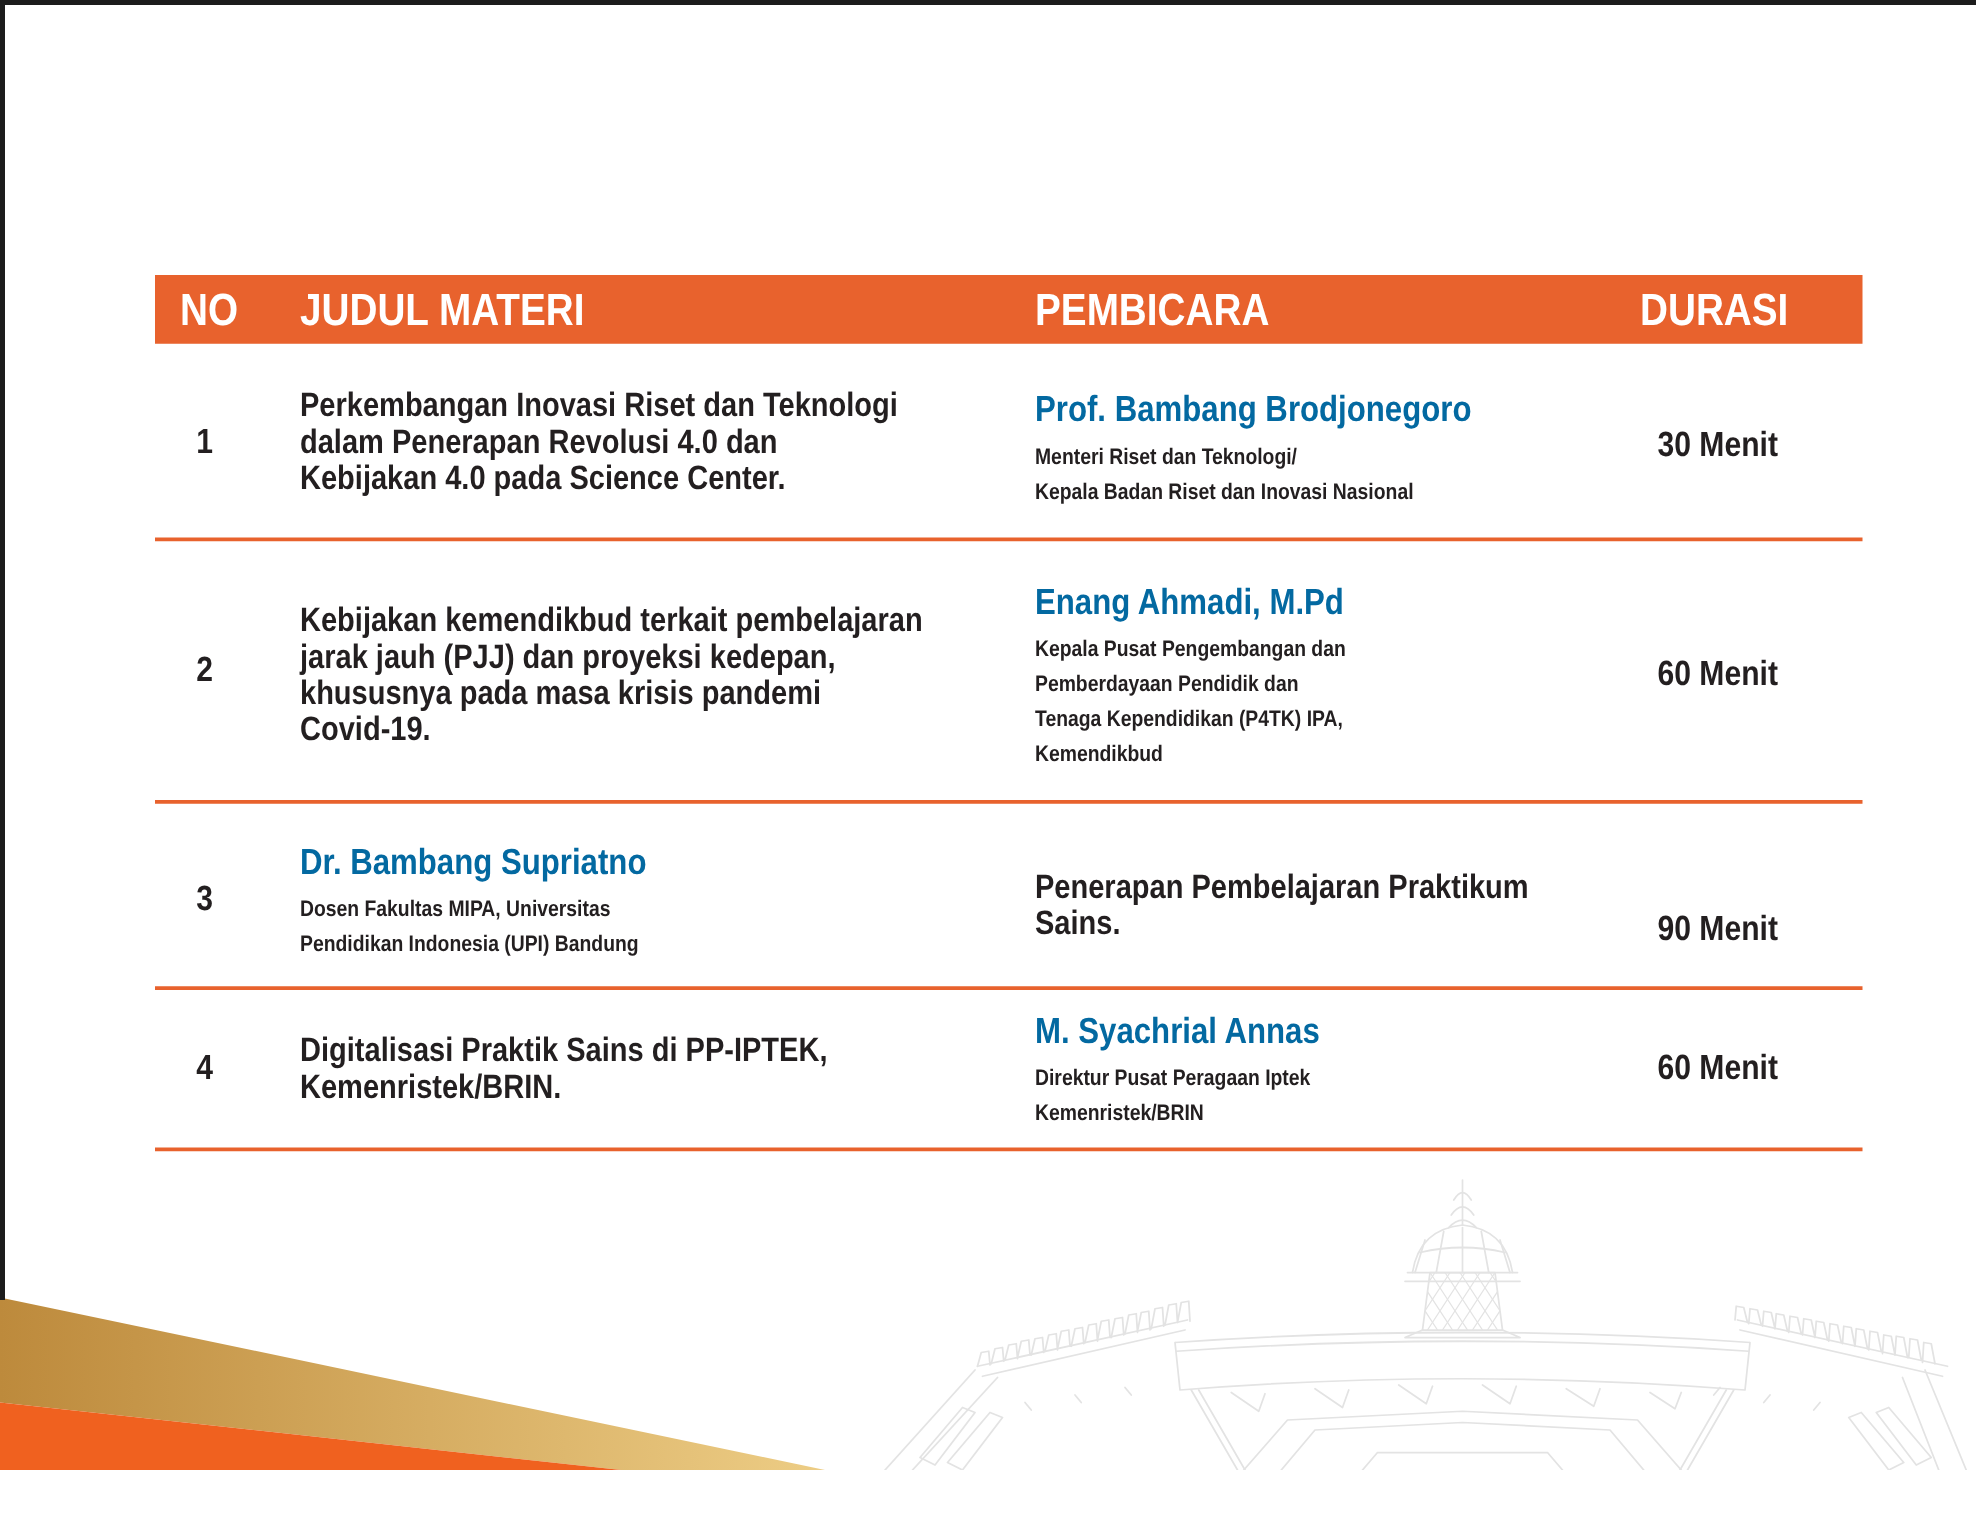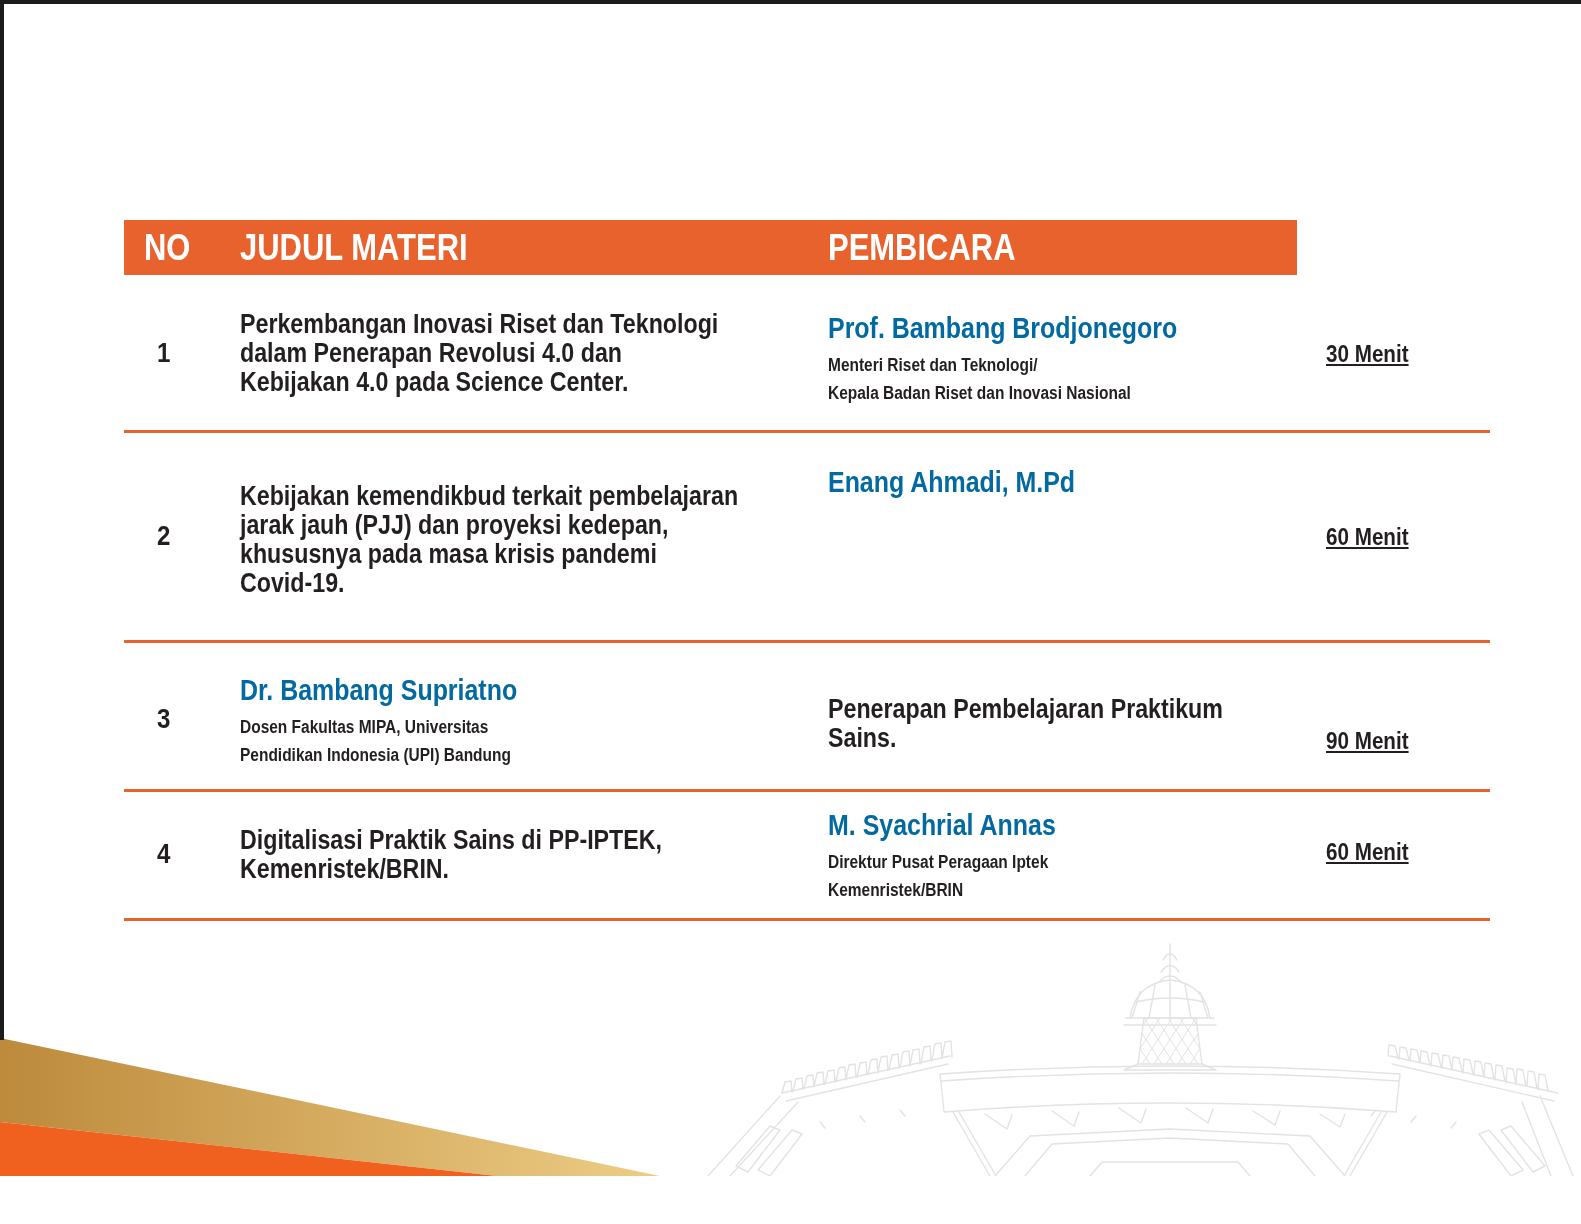--- a/index.html
+++ b/index.html
@@ -14,21 +14,21 @@
   }
   
   .top-border{position:absolute;left:0;top:0;width:1581px;height:4px;background:#1c1c1c;}
   .left-border{position:absolute;left:0;top:0;width:4px;height:1040px;background:#1c1c1c;}
 
   
   .cx{transform:scaleX(0.86);transform-origin:0 0;white-space:nowrap;}
 
   
   .header-bar{
-    position:absolute;left:124px;top:220px;width:1173px;height:55px;
+    position:absolute;left:124px;top:220px;width:1366px;height:55px;
     background:#E8622D;color:#ffffff;
     display:grid;grid-template-columns:116px 588px 484px 178px;
     align-items:center;
   }
   .hlabel{font-size:36px;letter-spacing:0px;}
   .h-no{padding-left:20px;}
 
   
   .rows{position:absolute;left:124px;top:275px;width:1366px;}
   .row{
@@ -47,21 +47,21 @@
 
   .title{font-size:27px;line-height:29px;}
   .r1 .title{padding-top:35px;} .r2 .title{padding-top:49px;}
   .r3 .title{padding-top:52px;} .r4 .title{padding-top:34px;}
 
   .sp-name{font-size:29px;line-height:30px;color:#0369a1;}
   .sp-role{font-size:18px;line-height:28px;margin-top:8px;}
   .r1 .speaker{padding-top:38px;} .r2 .speaker{padding-top:34px;}
   .r3 .speaker{padding-top:32px;} .r4 .speaker{padding-top:18px;}
 
-  .dur{font-size:24px;padding-left:14px;text-decoration:underline;}
+  .dur{font-size:28px;padding-left:14px;}
   .r1 .dur{padding-top:65px;} .r2 .dur{padding-top:90px;}
   .r3 .dur{padding-top:64px;margin-top:20px;} .r4 .dur{padding-top:46px;}
 
   .decor{position:absolute;pointer-events:none;}
 </style>
 </head>
 <body>
 
 <div id="page">
 
@@ -173,20 +173,26 @@
       <div class="cell title">
         <div class="cx">Kebijakan kemendikbud terkait pembelajaran</div>
         <div class="cx">jarak jauh (PJJ) dan proyeksi kedepan,</div>
         <div class="cx">khususnya pada masa krisis pandemi</div>
         <div class="cx">Covid-19.</div>
       </div>
       <div class="cell speaker">
         <div class="sp-name">
             <div class="cx">Enang Ahmadi, M.Pd</div>
           </div>
+        <div class="sp-role">
+          <div class="cx">Kepala Pusat Pengembangan dan</div>
+          <div class="cx">Pemberdayaan Pendidik dan</div>
+          <div class="cx">Tenaga Kependidikan (P4TK) IPA,</div>
+          <div class="cx">Kemendikbud</div>
+        </div>
       </div>
       <div class="cell dur">
           <div class="cx">60 Menit</div>
         </div>
     </div>
 
     <div class="row row-3 r3">
       <div class="cell num">
           <div class="cx">3</div>
         </div>

